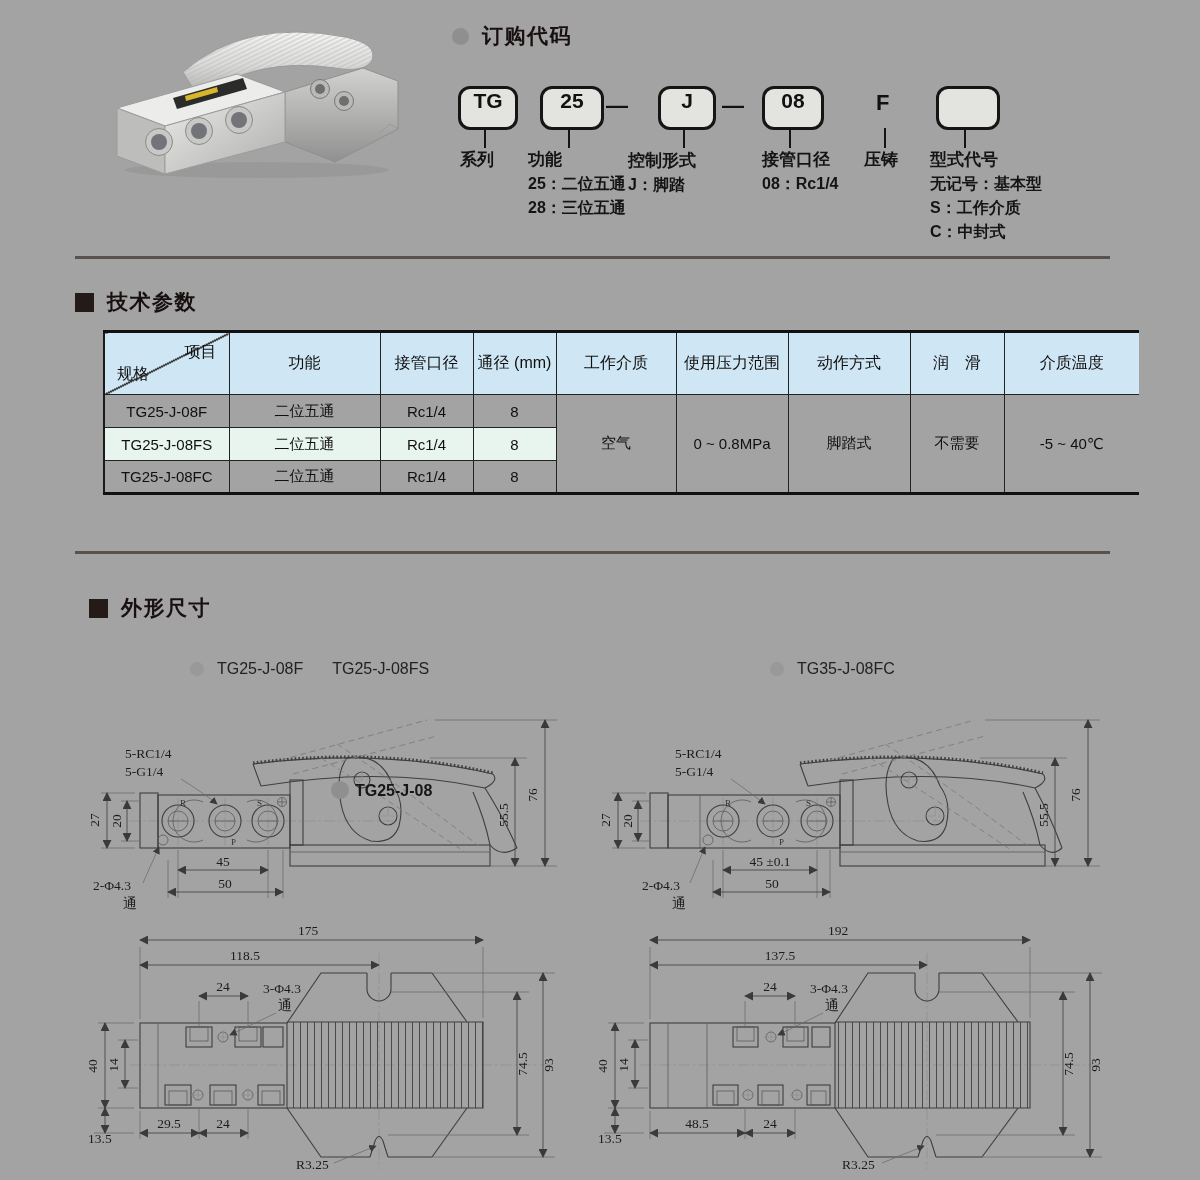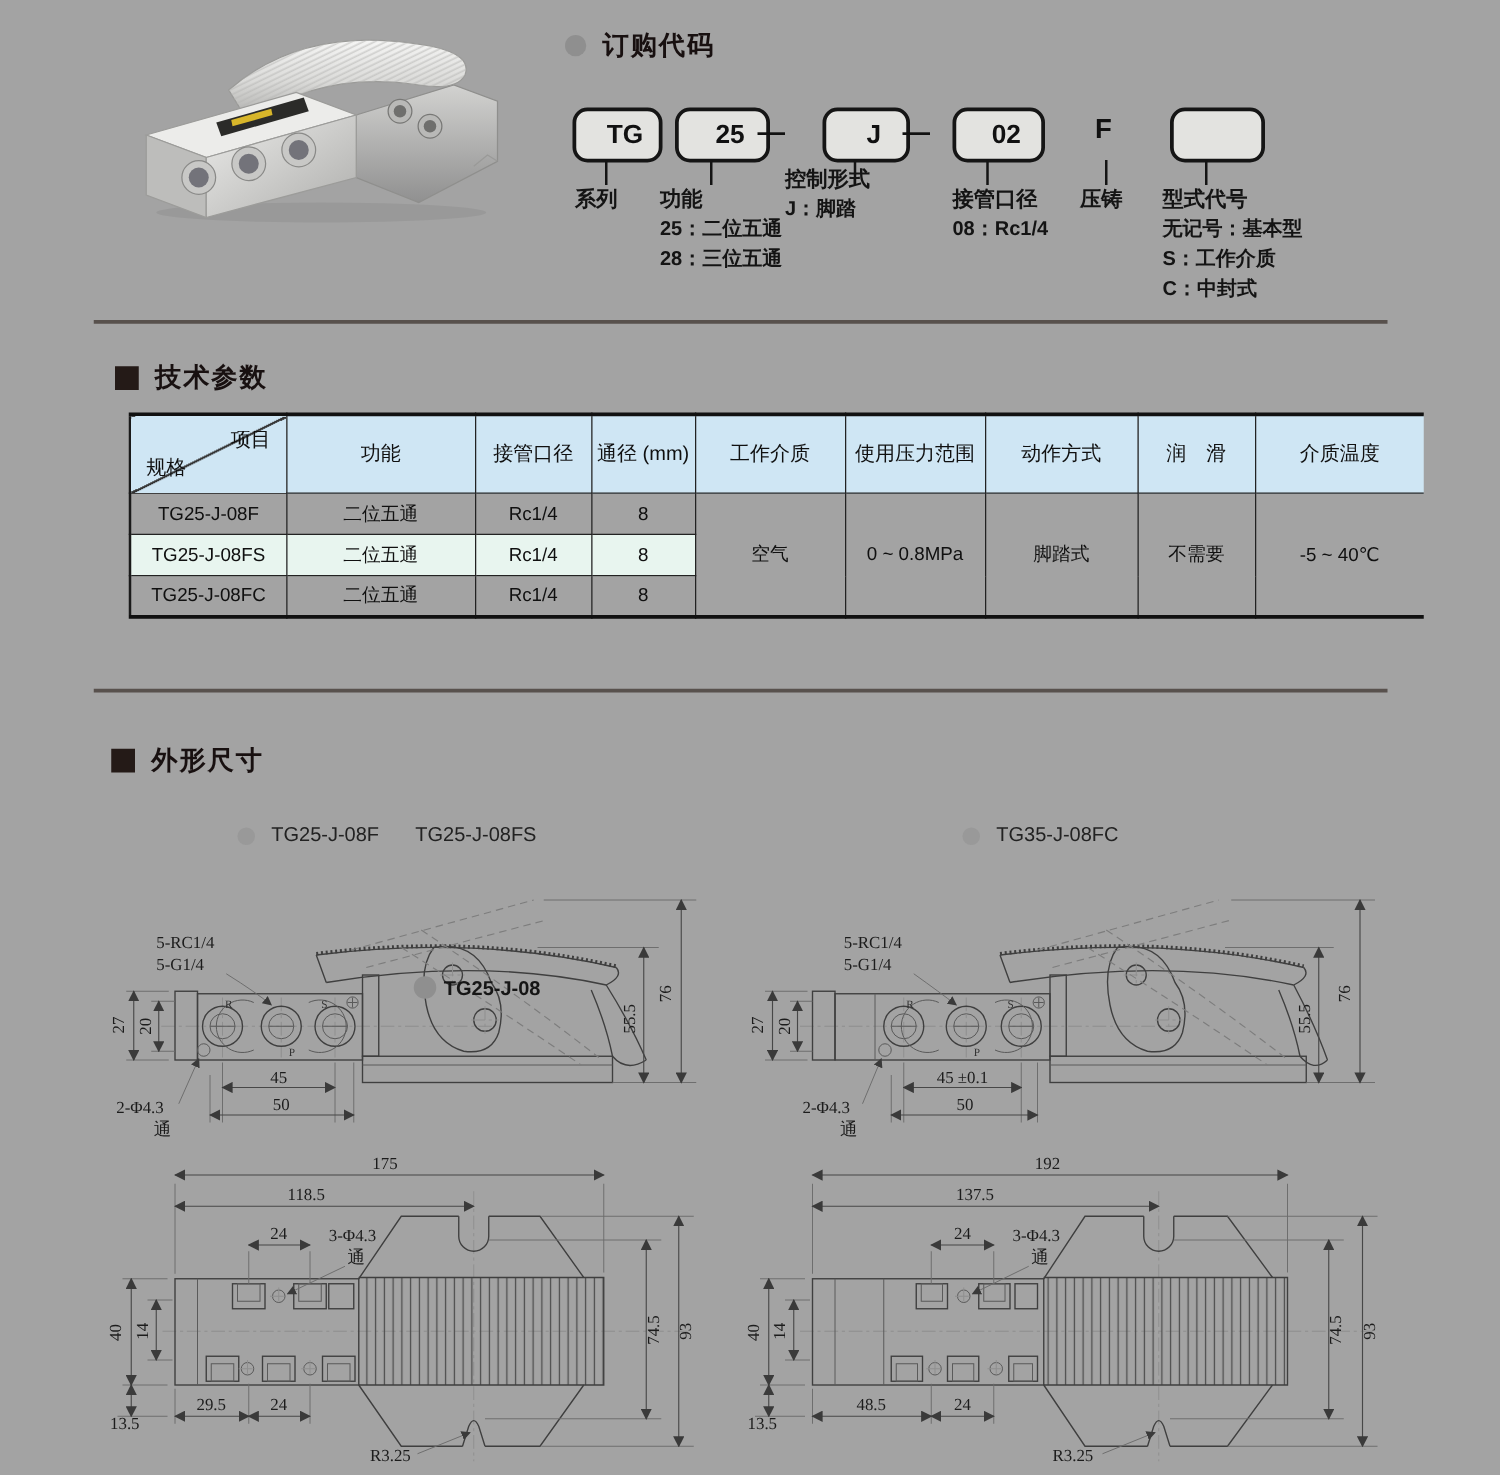--- a/index.html
+++ b/index.html
@@ -7,21 +7,21 @@
   #page{position:relative;width:1200px;height:1180px;background:#a3a3a3;margin:0 auto;overflow:hidden;}
   .abs{position:absolute;}
 
   
   .sec-title{position:absolute;display:flex;align-items:center;gap:13px;font-size:21px;font-weight:700;color:#181010;letter-spacing:1.5px;}
   .sq{width:19px;height:19px;background:#241a17;flex:0 0 auto;}
   .circ{width:17px;height:17px;border-radius:50%;background:#8f8f8f;flex:0 0 auto;}
 
   
   .codebox{position:absolute;height:38px;border:3px solid #151515;border-radius:12px;background:#e3e3e0;
-           display:flex;align-items:center;justify-content:center;font-size:21px;font-weight:700;color:#111;padding-left:12px;}
+           display:flex;justify-content:center;font-size:21px;font-weight:700;color:#111;}
   .codedash{position:absolute;font-size:22px;font-weight:700;color:#111;}
   .codeletter{position:absolute;font-size:22px;font-weight:700;color:#111;}
   .stub{position:absolute;width:2px;height:20px;background:#141414;}
   .legend{position:absolute;color:#141414;}
   .legend .lt{font-size:17px;font-weight:600;line-height:24px;}
   .legend .ll{font-size:16px;font-weight:600;line-height:24px;white-space:nowrap;}
 
   
   .hr{position:absolute;left:75px;width:1035px;height:3px;background:#58514d;}
 
@@ -126,21 +126,21 @@
     </div>
   <div class="codebox" style="left:540px;top:86px;width:58px">
       <span>25</span>
     </div>
   <div class="codedash" style="left:606px;top:93px">—</div>
   <div class="codebox" style="left:658px;top:86px;width:52px">
       <span>J</span>
     </div>
   <div class="codedash" style="left:722px;top:93px">—</div>
   <div class="codebox" style="left:762px;top:86px;width:56px">
-      <span>02</span>
+      <span>08</span>
     </div>
   <div class="codeletter" style="left:876px;top:90px">F</div>
   <div class="codebox" style="left:936px;top:86px;width:58px">
       <span></span>
     </div>
 
   <div class="stub" style="left:484px;top:128px"></div>
   <div class="stub" style="left:568px;top:128px"></div>
   <div class="stub" style="left:683px;top:128px"></div>
   <div class="stub" style="left:789px;top:128px"></div>
@@ -148,41 +148,41 @@
   <div class="stub" style="left:964px;top:128px"></div>
 
   <div class="legend" style="left:460px;top:148px">
     <div class="lt">系列</div>
   </div>
   <div class="legend" style="left:528px;top:148px">
     <div class="lt">功能</div>
     <div class="ll">25：二位五通</div>
     <div class="ll">28：三位五通</div>
   </div>
-  <div class="legend" style="left:628px;top:132px">
+  <div class="legend" style="left:628px;top:149px">
     <div class="lt">控制形式</div>
     <div class="ll">J：脚踏</div>
   </div>
   <div class="legend" style="left:762px;top:148px">
     <div class="lt">接管口径</div>
     <div class="ll">08：Rc1/4</div>
   </div>
   <div class="legend" style="left:864px;top:148px">
     <div class="lt">压铸</div>
   </div>
   <div class="legend" style="left:930px;top:148px">
     <div class="lt">型式代号</div>
     <div class="ll">无记号：基本型</div>
     <div class="ll">S：工作介质</div>
     <div class="ll">C：中封式</div>
   </div>
 
   <div class="hr" style="top:256px"></div>
 
-  <div class="sec-title" style="left:92px;top:288px">
+  <div class="sec-title" style="left:75px;top:288px">
     <span class="sq"></span>
     <span>技术参数</span>
   </div>
 
   <div class="t-wrap">
     <table class="tech">
       <colgroup>
         <col style="width:125px">
           <col style="width:151px">
           <col style="width:93px">

